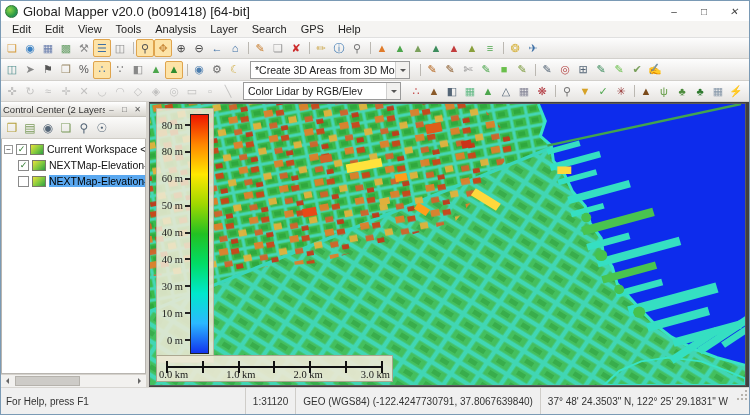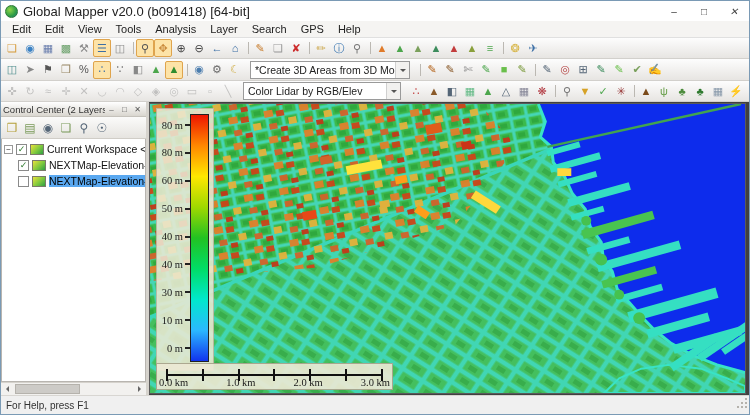--- a/index.html
+++ b/index.html
@@ -74,21 +74,21 @@
   .scalebar { position:absolute; left:6px; bottom:3px; width:237px; height:27px; background:rgba(236,232,212,0.92); border:1px solid rgba(130,125,100,0.6); }
   .sb-line { position:absolute; left:9px; right:9px; top:10px; height:2px; background:#111; }
   .sb-ticks { position:absolute; left:9px; right:9px; top:5px; height:12px; display:flex; justify-content:space-between; }
   .sb-ticks b { width:2px; height:12px; background:#111; }
   .sb-labels { position:absolute; left:2px; right:2px; bottom:1px; display:flex; justify-content:space-between; }
   .sb-labels span { font-family:"Liberation Serif",serif; font-size:10.5px; color:#1a1a1a; }
 
   .watermark { position:absolute; right:22px; bottom:1px; font-family:"Liberation Serif",serif; font-style:italic; font-weight:bold; font-size:19px; color:#0c102e; text-shadow:1px 1px 0 rgba(0,0,0,0.35); }
 
   
-  .statusbar { height:19px; background:#f0f0f0; border-top:1px solid #d8d6d2; display:flex; align-items:stretch; flex:0 0 auto; font-size:10px; color:#333; }
+  .statusbar { height:27px; background:#f0f0f0; border-top:1px solid #d8d6d2; display:flex; align-items:stretch; flex:0 0 auto; font-size:10px; color:#333; }
   .status-help { flex:1; display:flex; align-items:center; padding-left:5px; }
   .status-cell { display:flex; align-items:center; padding:0 7px; border-left:1px solid #cfcdc9; white-space:nowrap; }
   .grip { width:14px; background:
     radial-gradient(circle at 3px 11px,#b5b2ac 1px,transparent 1.5px),
     radial-gradient(circle at 7px 7px,#b5b2ac 1px,transparent 1.5px),
     radial-gradient(circle at 11px 3px,#b5b2ac 1px,transparent 1.5px),
     radial-gradient(circle at 7px 11px,#b5b2ac 1px,transparent 1.5px),
     radial-gradient(circle at 11px 7px,#b5b2ac 1px,transparent 1.5px),
     radial-gradient(circle at 11px 11px,#b5b2ac 1px,transparent 1.5px); }
 </style>
@@ -615,15 +615,21 @@
               <span>3.0 km</span>
             </div>
         </div>
 
       </div>
     </div>
   </div>
 
   <div class="statusbar">
     <span class="status-help">For Help, press F1</span>
+    <span style="display:flex">
+
+    <span class="status-cell">1:31120</span>
+        <span class="status-cell">GEO (WGS84) (-122.4247730791, 37.8067639840)</span>
+        <span class="status-cell">37° 48' 24.3503" N, 122° 25' 29.1831" W</span>
+      </span>
     <span class="grip"></span>
   </div>
 </div>
 
 </body></html>

